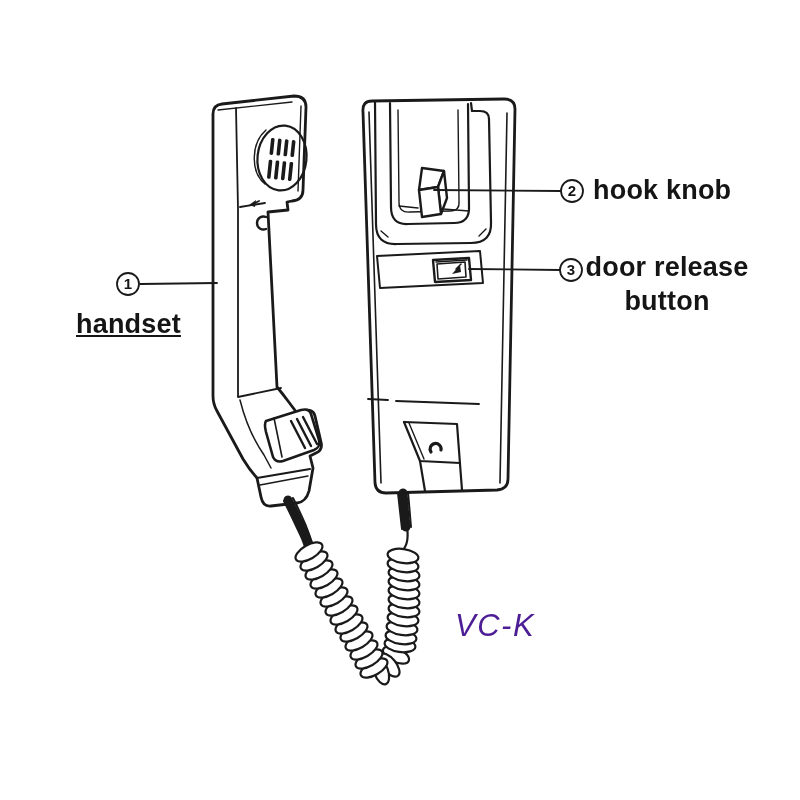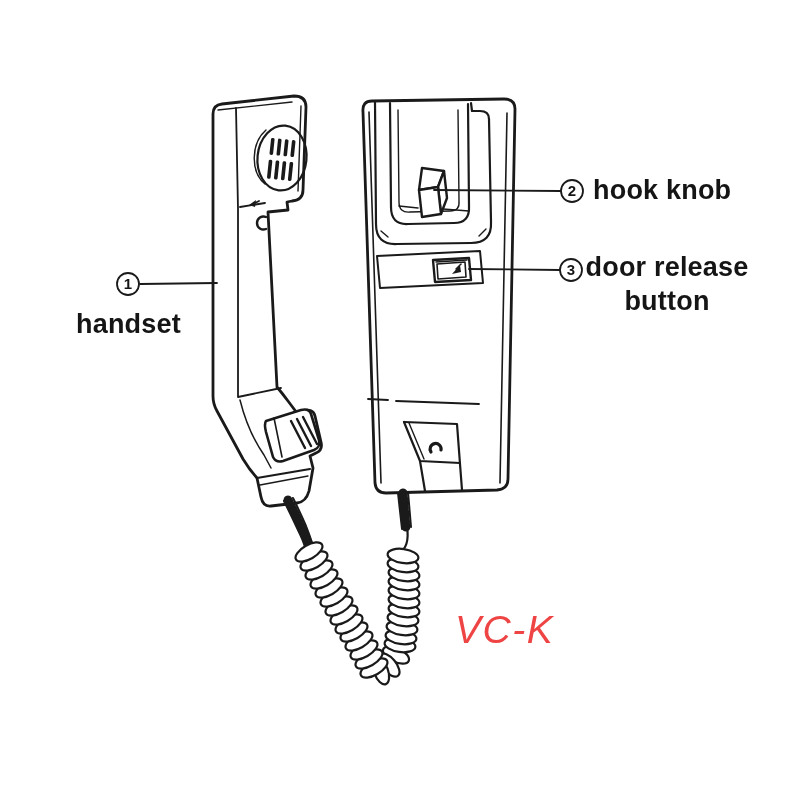--- a/index.html
+++ b/index.html
@@ -5,26 +5,26 @@
   html,body{margin:0;padding:0;background:#fff;}
   #canvas{
     position:relative;width:800px;height:800px;background:#ffffff;
     font-family:"Liberation Sans",sans-serif;overflow:hidden;
   }
   svg{position:absolute;left:0;top:0;}
   .label{
     position:absolute;font-weight:700;font-size:27px;color:#151515;
     letter-spacing:.2px;white-space:nowrap;
   }
-  #handset-label{left:76px;top:309px;}
+  #handset-label{left:76px;top:309px;text-decoration:underline;}
   #hook-knob-label{left:593px;top:175px;}
   #door-release-label{left:577px;top:250px;width:180px;text-align:center;line-height:34px;white-space:normal;}
   #model-label{
-    left:455px;top:608px;font-style:italic;font-weight:500;font-size:39px;
-    letter-spacing:1.5px;color:#ef4444;
+    left:455px;top:608px;font-style:italic;font-weight:500;font-size:31px;
+    letter-spacing:1.5px;color:#4c1d95;
   }
   .callout-num{font-family:"Liberation Sans",sans-serif;font-size:15px;font-weight:600;fill:#151515;}
 </style>
 </head>
 <body>
 
 <div id="canvas">
 
 <svg width="800" height="800" viewBox="0 0 800 800" fill="none" stroke="#1a1a1a" stroke-linecap="round" stroke-linejoin="round">
 

